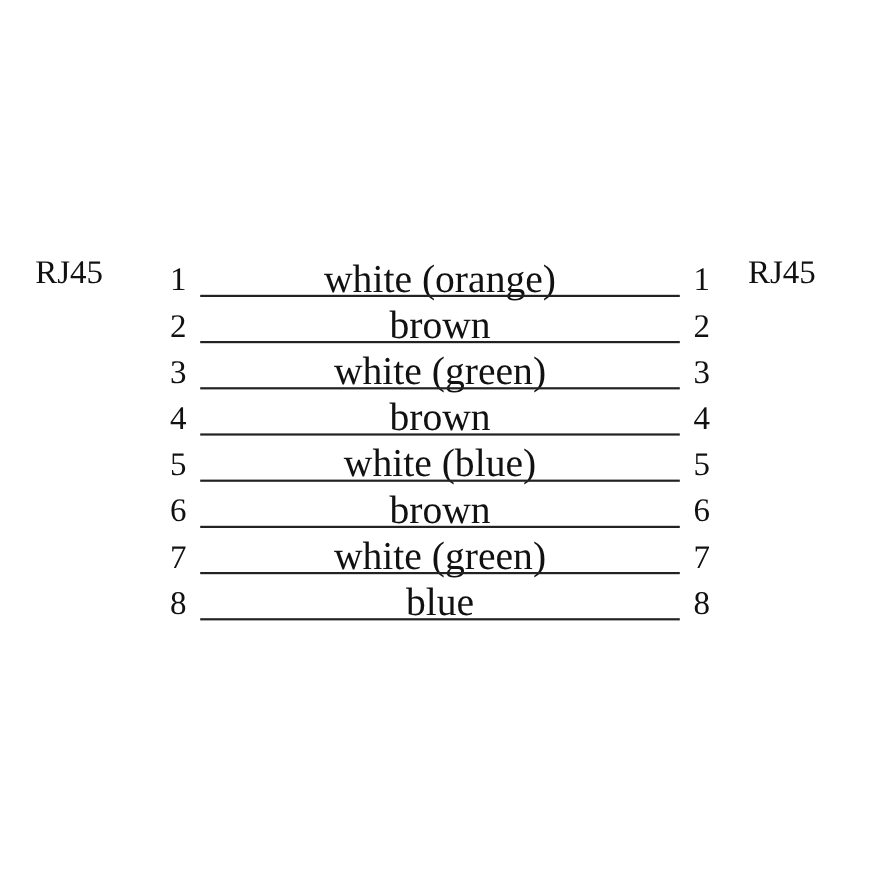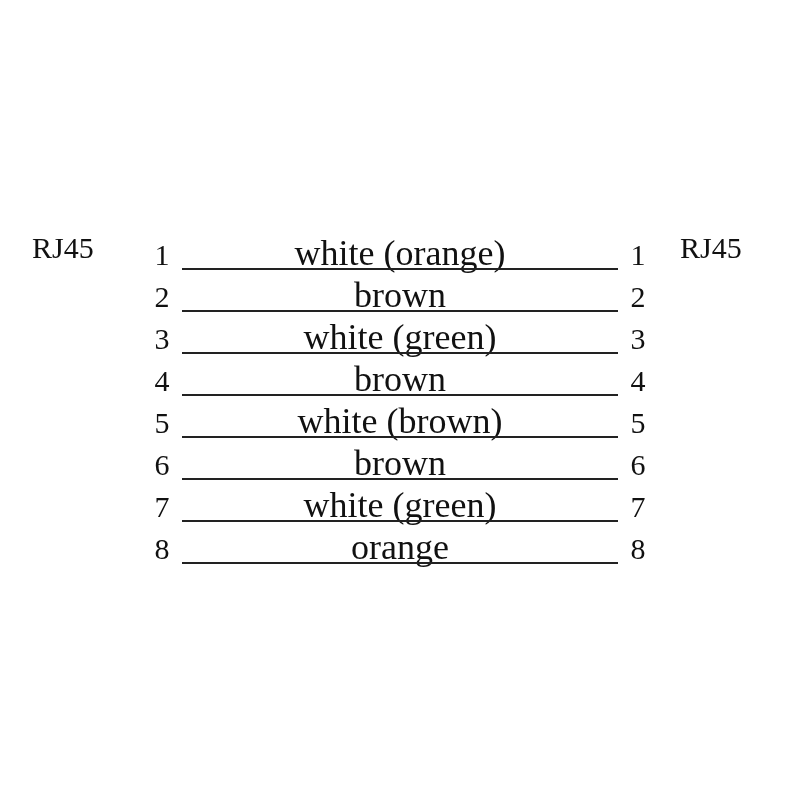--- a/index.html
+++ b/index.html
@@ -111,39 +111,39 @@
 
   <div class="wire-row" style="top:394px">
     <div class="pin-number left">4</div>
     <div class="wire-label">brown</div>
     <div class="wire-line"></div>
     <div class="pin-number right">4</div>
   </div>
 
   <div class="wire-row" style="top:436px">
     <div class="pin-number left">5</div>
-    <div class="wire-label">white (brown)</div>
+    <div class="wire-label">white (blue)</div>
     <div class="wire-line"></div>
     <div class="pin-number right">5</div>
   </div>
 
   <div class="wire-row" style="top:478px">
     <div class="pin-number left">6</div>
     <div class="wire-label">brown</div>
     <div class="wire-line"></div>
     <div class="pin-number right">6</div>
   </div>
 
   <div class="wire-row" style="top:520px">
     <div class="pin-number left">7</div>
     <div class="wire-label">white (green)</div>
     <div class="wire-line"></div>
     <div class="pin-number right">7</div>
   </div>
 
   <div class="wire-row" style="top:562px">
     <div class="pin-number left">8</div>
-    <div class="wire-label">orange</div>
+    <div class="wire-label">blue</div>
     <div class="wire-line"></div>
     <div class="pin-number right">8</div>
   </div>
 
 </div>
 
 </body></html>

